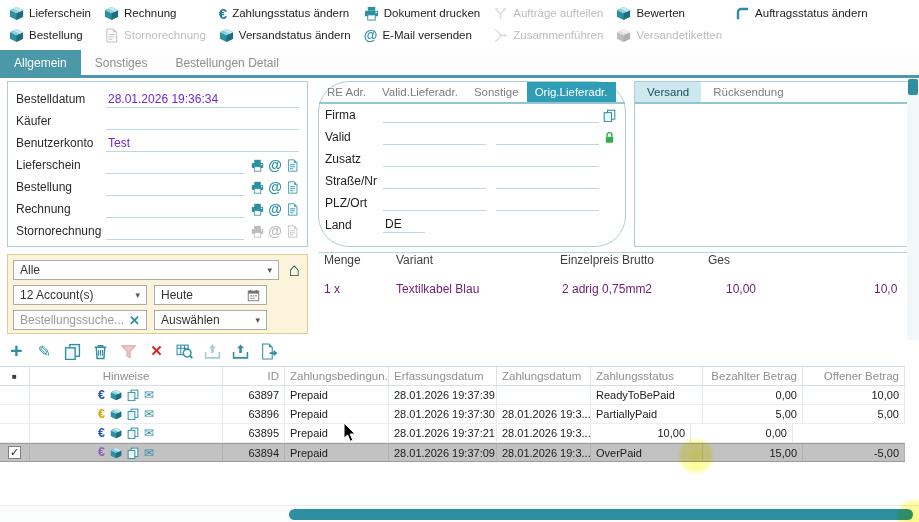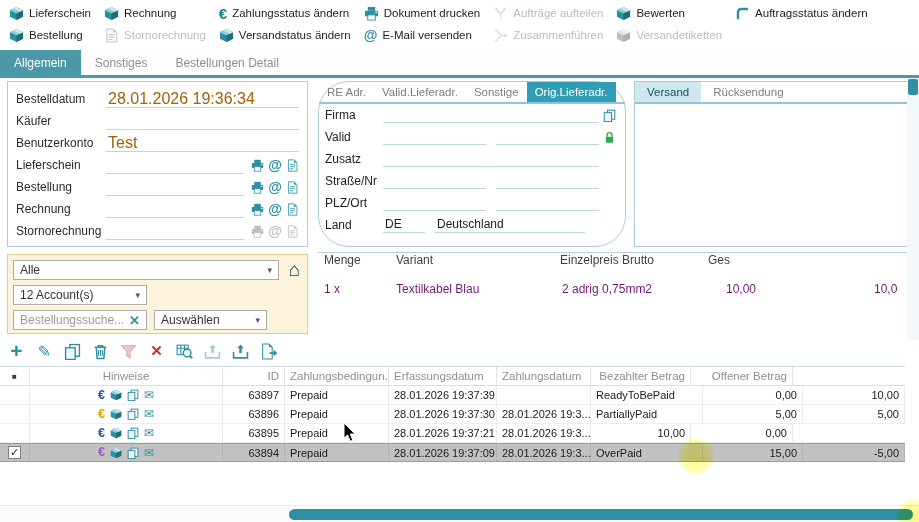--- a/index.html
+++ b/index.html
@@ -25,21 +25,21 @@
   
   .tabbar { position:absolute; left:0; top:50px; width:919px; height:28px; border-bottom:3px solid #4a98a8; display:flex; background:#fdfdfd; }
   .tab { padding:6px 14px 0 14px; font-size:12px; color:#8f8f8f; cursor:default; }
   .tab.active { background:#4a98a8; color:#fff; }
 
   
   .panel { position:absolute; background:#fff; border:1px solid #abcdd9; }
   #panel-order { left:7px; top:81px; width:301px; height:166px; padding-top:6px; }
   .frow { display:flex; align-items:center; height:22px; padding:0 8px; }
   .flabel { width:90px; flex:none; font-size:12px; color:#2b2b2b; }
-  .ffield { flex:1; height:17px; border-bottom:1px solid #bcd9e3; font-size:16px; color:#a16207; padding:0 2px; line-height:16px; white-space:nowrap; overflow:hidden; }
+  .ffield { flex:1; height:17px; border-bottom:1px solid #bcd9e3; font-size:12px; color:#6d28d9; padding:0 2px; line-height:16px; white-space:nowrap; overflow:hidden; }
   .ficons { display:flex; gap:4px; margin-left:7px; align-items:center; }
   .ficons.dis { filter:grayscale(1) opacity(.5); }
 
   #panel-address { left:318px; top:81px; width:308px; height:166px;border-radius:31px; }
   .addr-tabs { display:flex; height:22px; border-bottom:2px solid #8fc6d2; }
   .addr-tab { padding:0 8px; font-size:11.5px; color:#7d7d7d; display:flex; align-items:center; white-space:nowrap; cursor:default; }
   .addr-tab.active { background:#2f9db5; color:#fff; }
   .arow { display:flex; align-items:center; height:22px; padding:0 6px; }
   .alabel { width:58px; flex:none; font-size:12px; }
   .afield { flex:1; border-bottom:1px solid #bcd9e3; height:16px; line-height:15px; font-size:12px; padding:0 2px; white-space:nowrap; overflow:hidden; }
@@ -389,21 +389,20 @@
     </div>
     <div class="arow">
       <span class="alabel">PLZ/Ort</span>
       <div class="afield"></div>
       <div class="afield"></div>
       <span class="aicon"></span>
     </div>
     <div class="arow">
       <span class="alabel">Land</span>
       <div class="afield small">DE</div>
-      <div class="afield mid">Deutschland</div>
     </div>
   </div>
 
   <div class="panel" id="panel-shipping">
     <div class="ship-tabs">
       <div class="ship-tab active">Versand</div>
       <div class="ship-tab">Rücksendung</div>
     </div>
   </div>
 
@@ -411,20 +410,26 @@
     <div class="sel" id="sel-alle">
       <span>Alle</span>
       <span class="arrow">▾</span>
     </div>
     <div id="btn-home">
       <span>⌂</span>
     </div>
     <div class="sel" id="sel-accounts">
       <span>12 Account(s)</span>
       <span class="arrow">▾</span>
+    </div>
+    <div class="sel" id="sel-date">
+      <span>Heute</span>
+      <svg class="ic13">
+          <use href="#i-calendar"></use>
+        </svg>
     </div>
     <div class="sel" id="search-box">
       <span class="ph">Bestellungssuche...</span>
       <span class="clear">✕</span>
     </div>
     <div class="sel" id="sel-choose">
       <span>Auswählen</span>
       <span class="arrow">▾</span>
     </div>
   </div>
@@ -495,20 +500,21 @@
   <div id="orders-grid">
     <div class="g-header">
       <div class="gh w-cb">
           <span class="select-all-sq">■</span>
         </div>
       <div class="gh w-hin" style="justify-content:center">Hinweise</div>
       <div class="gh w-id">ID</div>
       <div class="gh w-bed">Zahlungsbedingun...</div>
       <div class="gh w-erf">Erfassungsdatum</div>
       <div class="gh w-zdat">Zahlungsdatum</div>
+      <div class="gh w-stat">Zahlungsstatus</div>
       <div class="gh w-bez">Bezahlter Betrag</div>
       <div class="gh w-off">Offener Betrag</div>
     </div>
 
     <div class="g-row">
       <div class="gc w-cb"></div>
       <div class="gc w-hin">
         <span class="hin-icons">
           <span class="euro euro-blue">€</span>
           <svg class="ic12">

